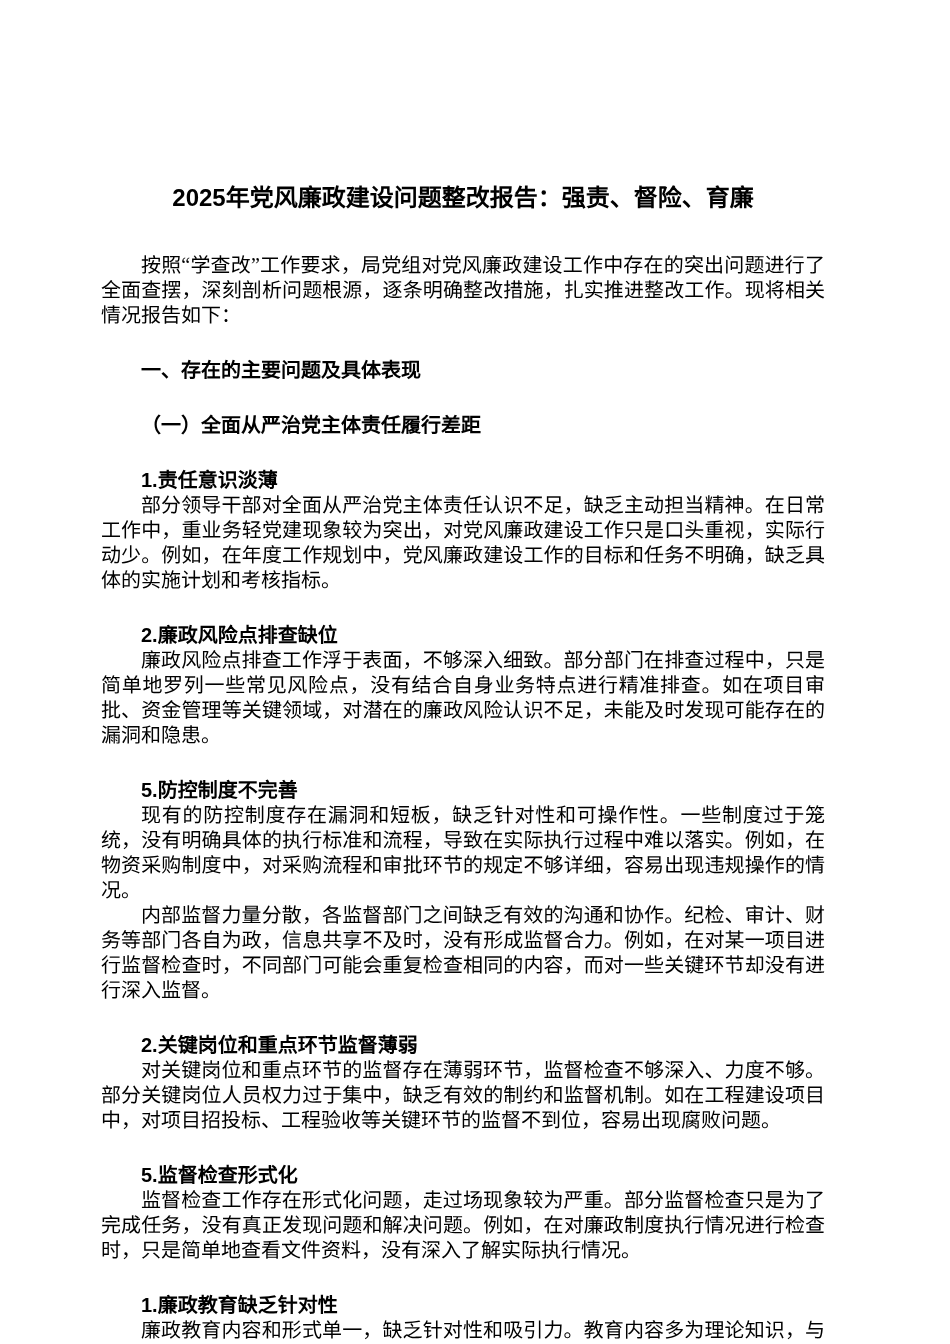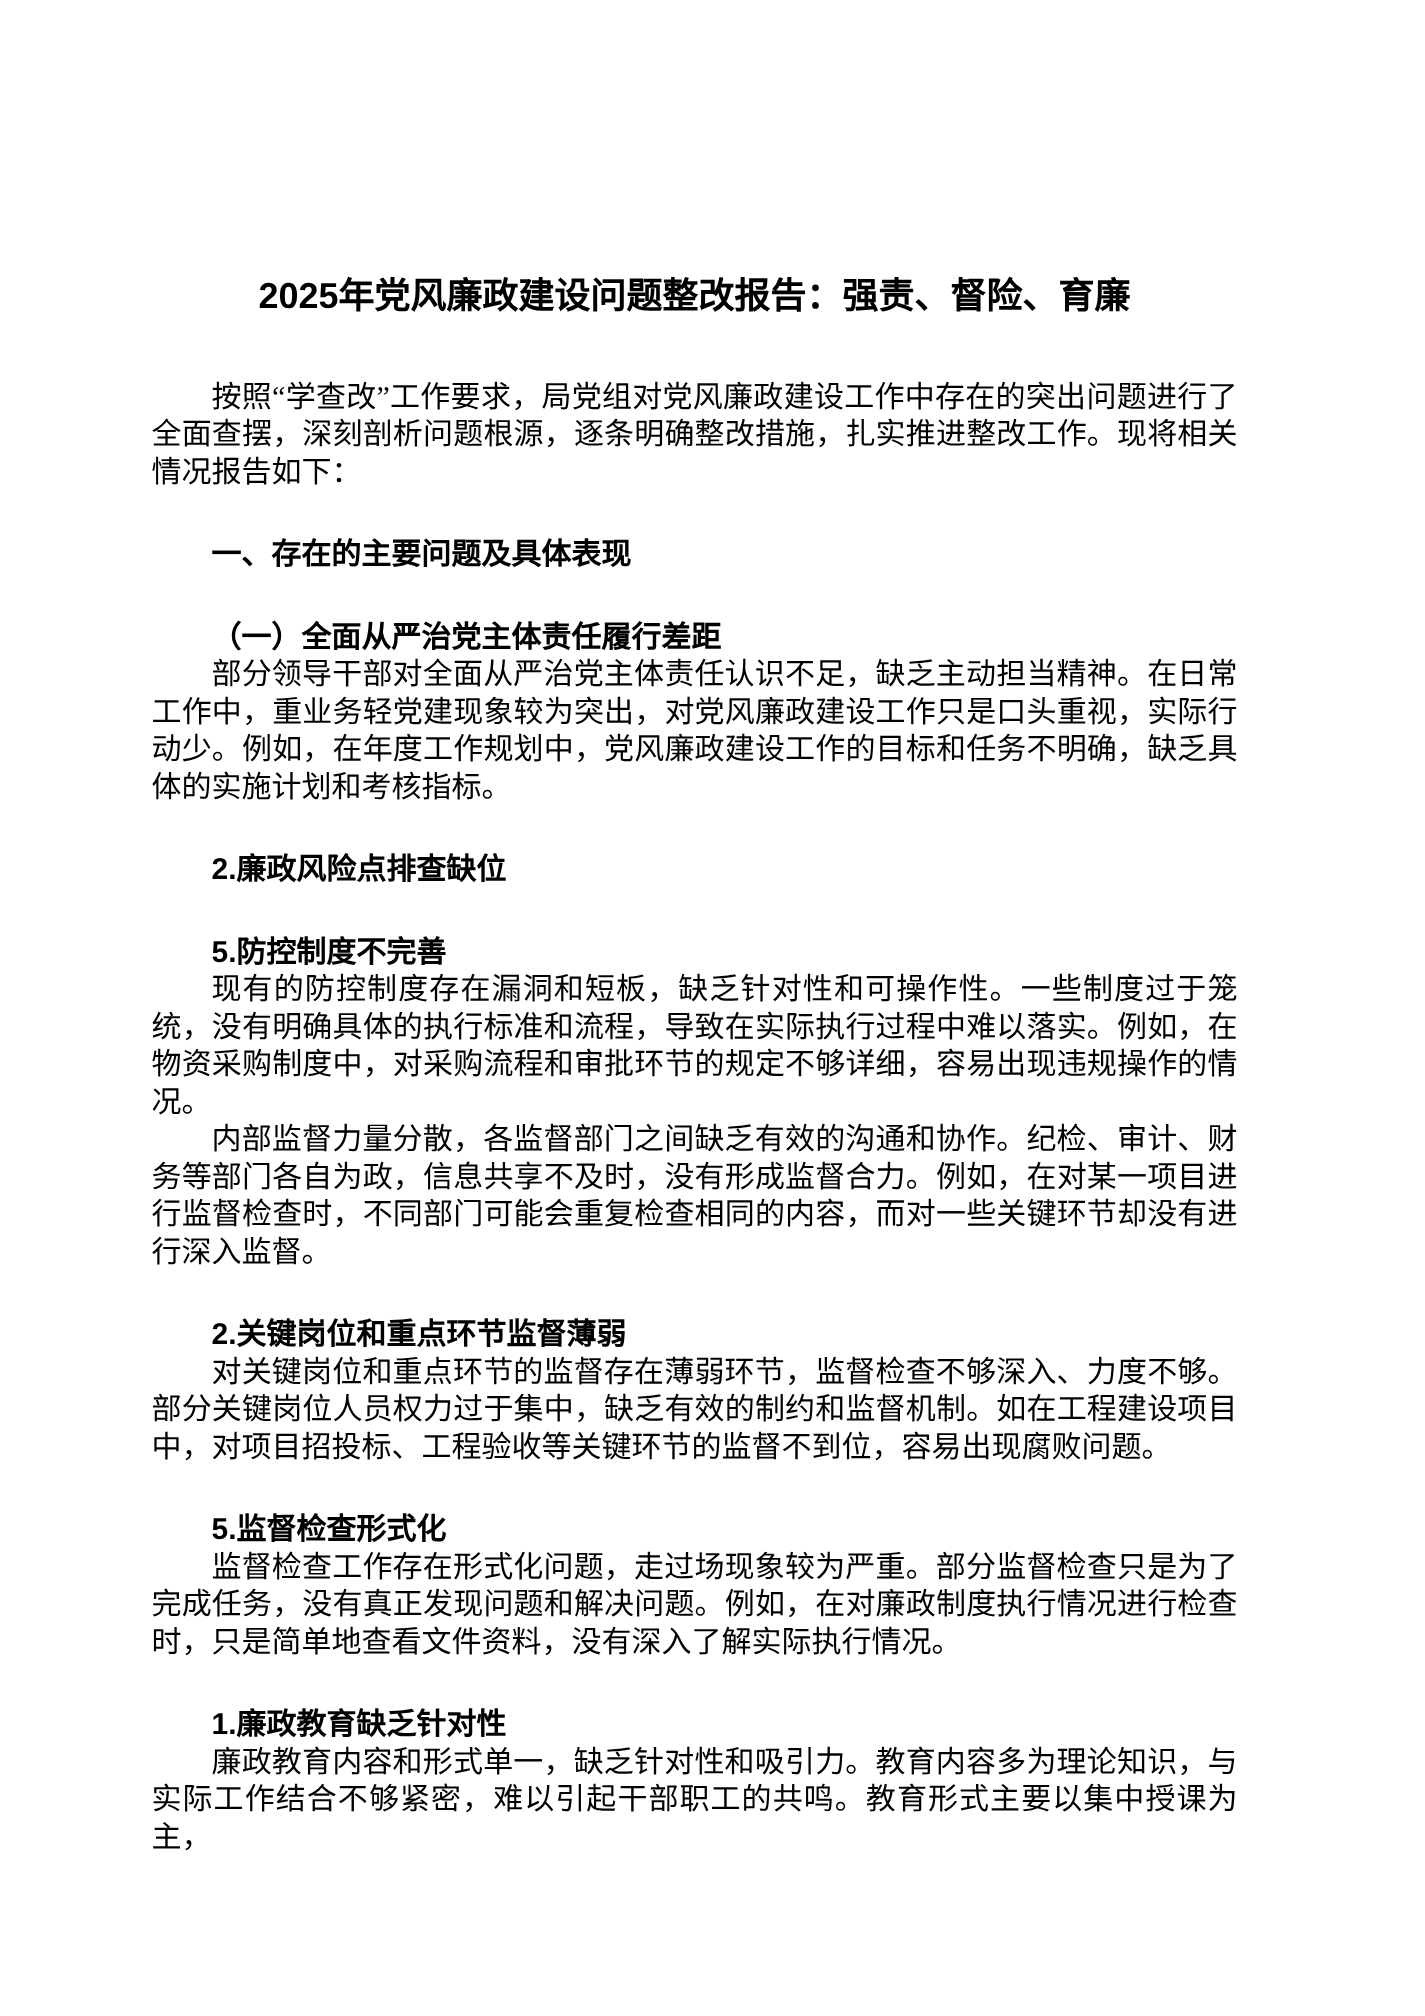--- a/index.html
+++ b/index.html
@@ -57,22 +57,24 @@
 </head>
 <body>
 
 <div class="page">
   <div class="content">
     <h1 class="doc-title">2025年党风廉政建设问题整改报告：强责、督险、育廉</h1>
     <div class="doc-body">
         <p class="para">按照“学查改”工作要求，局党组对党风廉政建设工作中存在的突出问题进行了全面查摆，深刻剖析问题根源，逐条明确整改措施，扎实推进整改工作。现将相关情况报告如下：</p>
         <p class="heading">一、存在的主要问题及具体表现</p>
         <p class="heading">（一）全面从严治党主体责任履行差距</p>
+        <p class="heading">1.责任意识淡薄</p>
         <p class="para">部分领导干部对全面从严治党主体责任认识不足，缺乏主动担当精神。在日常工作中，重业务轻党建现象较为突出，对党风廉政建设工作只是口头重视，实际行动少。例如，在年度工作规划中，党风廉政建设工作的目标和任务不明确，缺乏具体的实施计划和考核指标。</p>
         <p class="heading">2.廉政风险点排查缺位</p>
+        <p class="para">廉政风险点排查工作浮于表面，不够深入细致。部分部门在排查过程中，只是简单地罗列一些常见风险点，没有结合自身业务特点进行精准排查。如在项目审批、资金管理等关键领域，对潜在的廉政风险认识不足，未能及时发现可能存在的漏洞和隐患。</p>
         <p class="heading">5.防控制度不完善</p>
         <p class="para">现有的防控制度存在漏洞和短板，缺乏针对性和可操作性。一些制度过于笼统，没有明确具体的执行标准和流程，导致在实际执行过程中难以落实。例如，在物资采购制度中，对采购流程和审批环节的规定不够详细，容易出现违规操作的情况。</p>
         <p class="para">内部监督力量分散，各监督部门之间缺乏有效的沟通和协作。纪检、审计、财务等部门各自为政，信息共享不及时，没有形成监督合力。例如，在对某一项目进行监督检查时，不同部门可能会重复检查相同的内容，而对一些关键环节却没有进行深入监督。</p>
         <p class="heading">2.关键岗位和重点环节监督薄弱</p>
         <p class="para">对关键岗位和重点环节的监督存在薄弱环节，监督检查不够深入、力度不够。部分关键岗位人员权力过于集中，缺乏有效的制约和监督机制。如在工程建设项目中，对项目招投标、工程验收等关键环节的监督不到位，容易出现腐败问题。</p>
         <p class="heading">5.监督检查形式化</p>
         <p class="para">监督检查工作存在形式化问题，走过场现象较为严重。部分监督检查只是为了完成任务，没有真正发现问题和解决问题。例如，在对廉政制度执行情况进行检查时，只是简单地查看文件资料，没有深入了解实际执行情况。</p>
         <p class="heading">1.廉政教育缺乏针对性</p>
         <p class="para">廉政教育内容和形式单一，缺乏针对性和吸引力。教育内容多为理论知识，与实际工作结合不够紧密，难以引起干部职工的共鸣。教育形式主要以集中授课为主，</p>
       </div>

